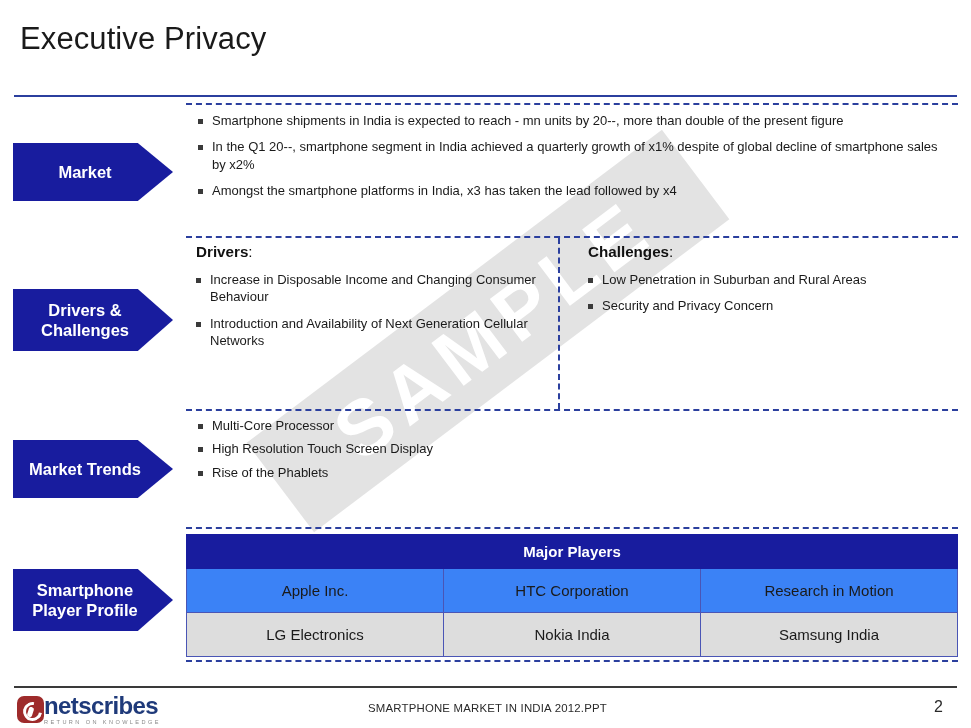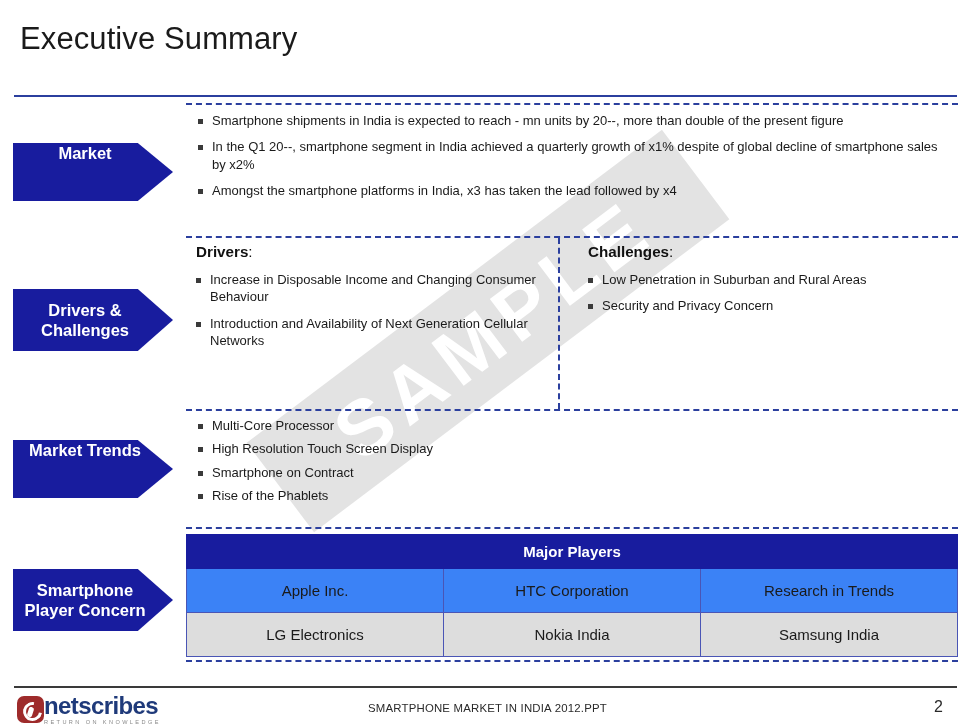--- a/index.html
+++ b/index.html
@@ -55,21 +55,21 @@
     border-left:2px dashed #2b3f9e;
     z-index:6;
   }
 
   
   .chev{
     position:absolute;
     background:#181c9e;
     color:#ffffff;
     font-weight:700;
-    display:flex;justify-content:center;
+    display:flex;align-items:center;justify-content:center;
     text-align:center;
     line-height:1.22;
     z-index:8;
     -webkit-clip-path:polygon(0 0, 78% 0, 100% 50%, 78% 100%, 0 100%);
     clip-path:polygon(0 0, 78% 0, 100% 50%, 78% 100%, 0 100%);
     padding-right:16px;
     box-sizing:border-box;
   }
   .chev span{display:block;}
 
@@ -159,21 +159,21 @@
   .page-num{
     position:absolute;left:934px;top:698px;
     font-size:16px;color:#2a2a2a;
   }
 </style>
 </head>
 <body>
 
 <div class="slide">
 
-  <div class="slide-title">Executive Summary</div>
+  <div class="slide-title">Executive Privacy</div>
   <div class="title-rule"></div>
 
   <div class="watermark">
     <div class="wm-band"></div>
     <div class="wm-text">SAMPLE</div>
   </div>
 
   <div class="dash-h" style="left:186px;top:103px;width:772px;"></div>
 
   <div class="chev" style="left:13px;top:143px;width:160px;height:58px;font-size:16.5px;">
@@ -219,43 +219,42 @@
   <div class="dash-h" style="left:186px;top:409px;width:772px;"></div>
 
   <div class="chev" style="left:13px;top:440px;width:160px;height:58px;font-size:16.5px;">
     <span>Market Trends</span>
   </div>
 
   <div class="content" style="left:198px;top:417px;width:600px;">
     <ul class="bul tight">
       <li>Multi-Core Processor</li>
       <li>High Resolution Touch Screen Display</li>
-      <li>Smartphone on Contract</li>
       <li>Rise of the Phablets</li>
     </ul>
   </div>
 
   <div class="dash-h" style="left:186px;top:527px;width:772px;"></div>
 
   <div class="chev" style="left:13px;top:569px;width:160px;height:62px;font-size:16.5px;flex-direction:column;">
     <span>Smartphone</span>
-    <span>Player Concern</span>
+    <span>Player Profile</span>
   </div>
 
   <table class="players-table" style="left:186px;top:534px;width:772px;">
     <thead>
       <tr>
         <th colspan="3">Major Players</th>
       </tr>
     </thead>
     <tbody>
       <tr>
         <td>Apple Inc.</td>
         <td>HTC Corporation</td>
-        <td>Research in Trends</td>
+        <td>Research in Motion</td>
       </tr>
       <tr class="alt">
         <td>LG Electronics</td>
         <td>Nokia India</td>
         <td>Samsung India</td>
       </tr>
     </tbody>
   </table>
 
   <div class="dash-h" style="left:186px;top:660px;width:772px;"></div>

